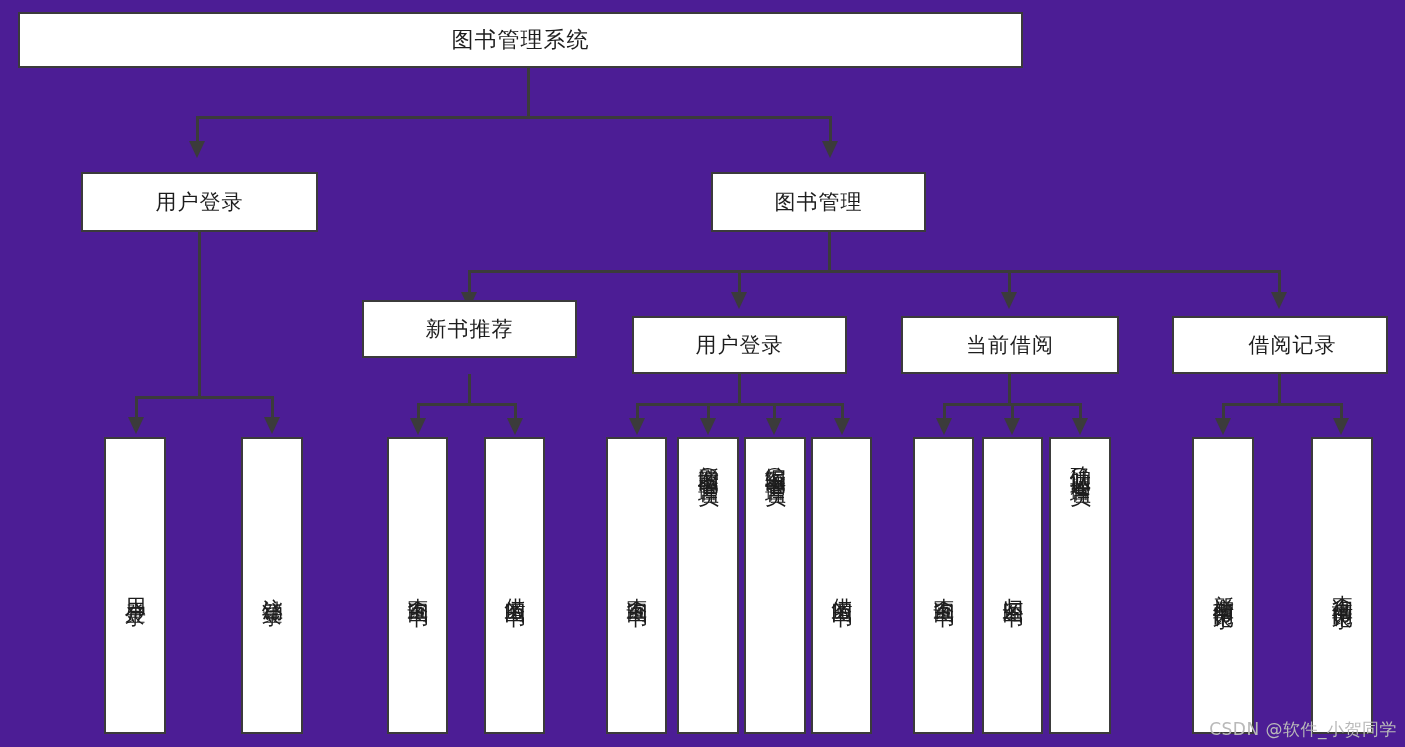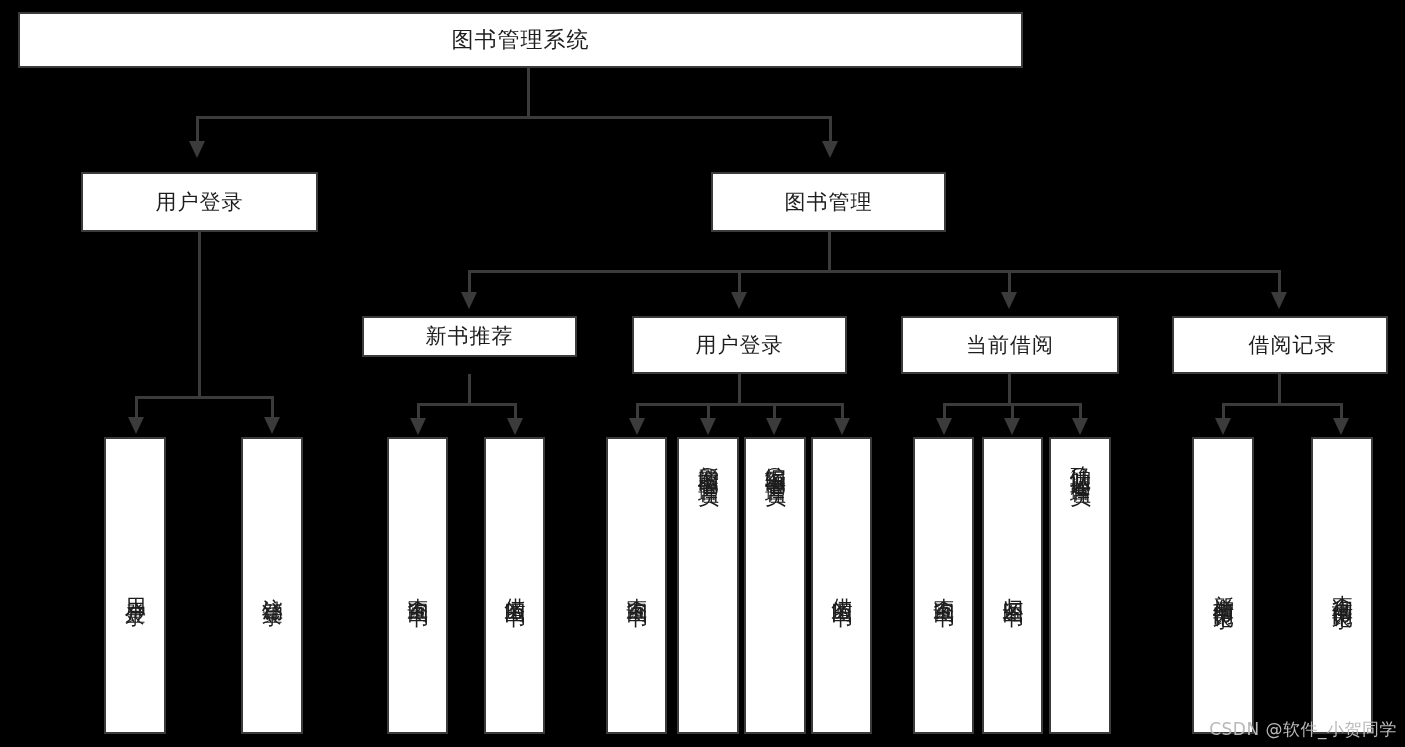--- a/index.html
+++ b/index.html
@@ -8,21 +8,21 @@
     padding: 0;
     background: #ffffff;
   }
   body {
     font-family: "DejaVu Sans", "Liberation Sans", sans-serif;
   }
   #diagram-root {
     position: relative;
     width: 1405px;
     height: 747px;
-    background: #000000;
+    background: #4c1d95;
     overflow: hidden;
   }
   
   .node {
     position: absolute;
     box-sizing: border-box;
     background: #ffffff;
     border: 2.5px solid #3b3b3b;
     display: flex;
     align-items: center;
@@ -107,21 +107,21 @@
   <div class="conn conn-v" style="left:196px; top:116px; height:27px;"></div>
   <div class="arrow" style="left:189px; top:141px;"></div>
 
   <div class="conn conn-v" style="left:829px; top:116px; height:27px;"></div>
   <div class="arrow" style="left:822px; top:141px;"></div>
 
   <div class="node level-2" style="left:81px; top:172px; width:237px; height:60px;">
     <span class="node-label">用户登录</span>
   </div>
 
-  <div class="node level-2" style="left:711px; top:172px; width:235px; height:60px;">
+  <div class="node level-2" style="left:711px; top:172px; width:215px; height:60px;">
     <span class="node-label">图书管理</span>
   </div>
 
   <div class="conn conn-v" style="left:198px; top:232px; height:166px;"></div>
   <div class="conn conn-h" style="left:135px; top:396px; width:137px;"></div>
   <div class="conn conn-v" style="left:135px; top:396px; height:23px;"></div>
   <div class="arrow" style="left:128px; top:417px;"></div>
   <div class="conn conn-v" style="left:271px; top:396px; height:23px;"></div>
   <div class="arrow" style="left:264px; top:417px;"></div>
 
@@ -140,21 +140,21 @@
 
   <div class="conn conn-v" style="left:738px; top:270px; height:24px;"></div>
   <div class="arrow" style="left:731px; top:292px;"></div>
 
   <div class="conn conn-v" style="left:1008px; top:270px; height:24px;"></div>
   <div class="arrow" style="left:1001px; top:292px;"></div>
 
   <div class="conn conn-v" style="left:1278px; top:270px; height:24px;"></div>
   <div class="arrow" style="left:1271px; top:292px;"></div>
 
-  <div class="node level-3" style="left:362px; top:316px; width:215px; height:41px;">
+  <div class="node level-3" style="left:362px; top:300px; width:215px; height:58px;">
     <span class="node-label">新书推荐</span>
   </div>
   <div class="node level-3" style="left:632px; top:316px; width:215px; height:58px;">
     <span class="node-label">用户登录</span>
   </div>
   <div class="node level-3" style="left:901px; top:316px; width:218px; height:58px;">
     <span class="node-label">当前借阅</span>
   </div>
   <div class="node level-3" style="left:1172px; top:316px; width:216px; height:58px;padding-left:25px;">
     <span class="node-label">借阅记录</span>

